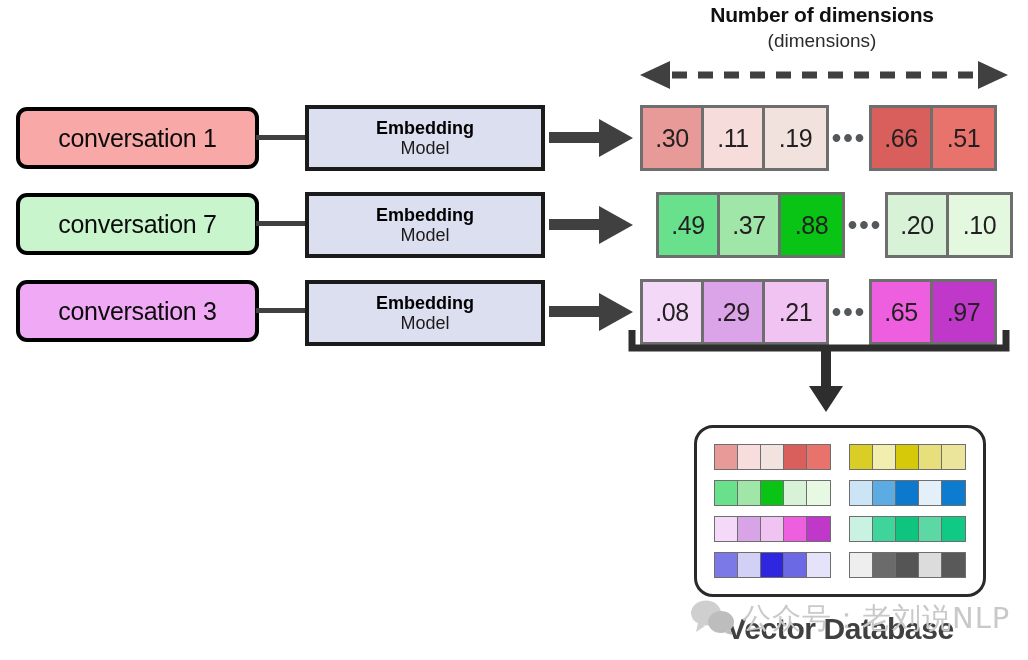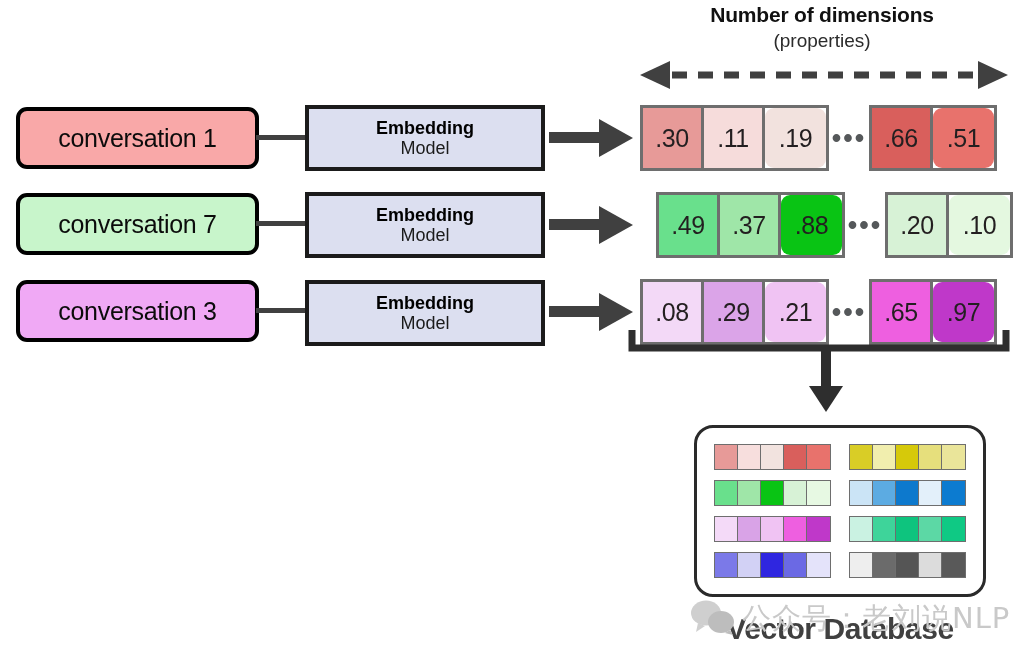--- a/index.html
+++ b/index.html
@@ -93,21 +93,21 @@
     height: 60px;
     display: flex;
     align-items: center;
     justify-content: center;
     font-size: 25px;
     color: #231f20;
     box-sizing: border-box;
     border-right: 3px solid #6e6e6e;
     letter-spacing: -0.5px;
   }
-  .vec-cell:last-child { border-right: none; border-radius: 9px; }
+  .vec-cell:last-child { border-right: none; }
 
   .ellipsis {
     width: 40px;
     height: 56px;
     display: flex;
     align-items: center;
     justify-content: center;
     font-size: 27px;
     letter-spacing: 2px;
     color: #55585a;
@@ -170,21 +170,21 @@
     margin-left: 6px;
     white-space: nowrap;
     font-family: "DejaVu Sans", sans-serif;
   }
 </style>
 </head>
 <body>
 
 <div class="abs" id="dims-header">
   <div id="dims-title">Number of dimensions</div>
-  <div id="dims-sub">(properties)</div>
+  <div id="dims-sub">(dimensions)</div>
 </div>
 
 <div class="abs" id="dim-arrow">
   <svg width="368" height="30" viewBox="0 0 368 30">
     <polygon points="0,15 30,1 30,29" fill="#404040"></polygon>
     <polygon points="368,15 338,1 338,29" fill="#404040"></polygon>
     <line x1="32" y1="15" x2="336" y2="15" stroke="#404040" stroke-width="7" stroke-dasharray="15,11"></line>
   </svg>
 </div>
 

